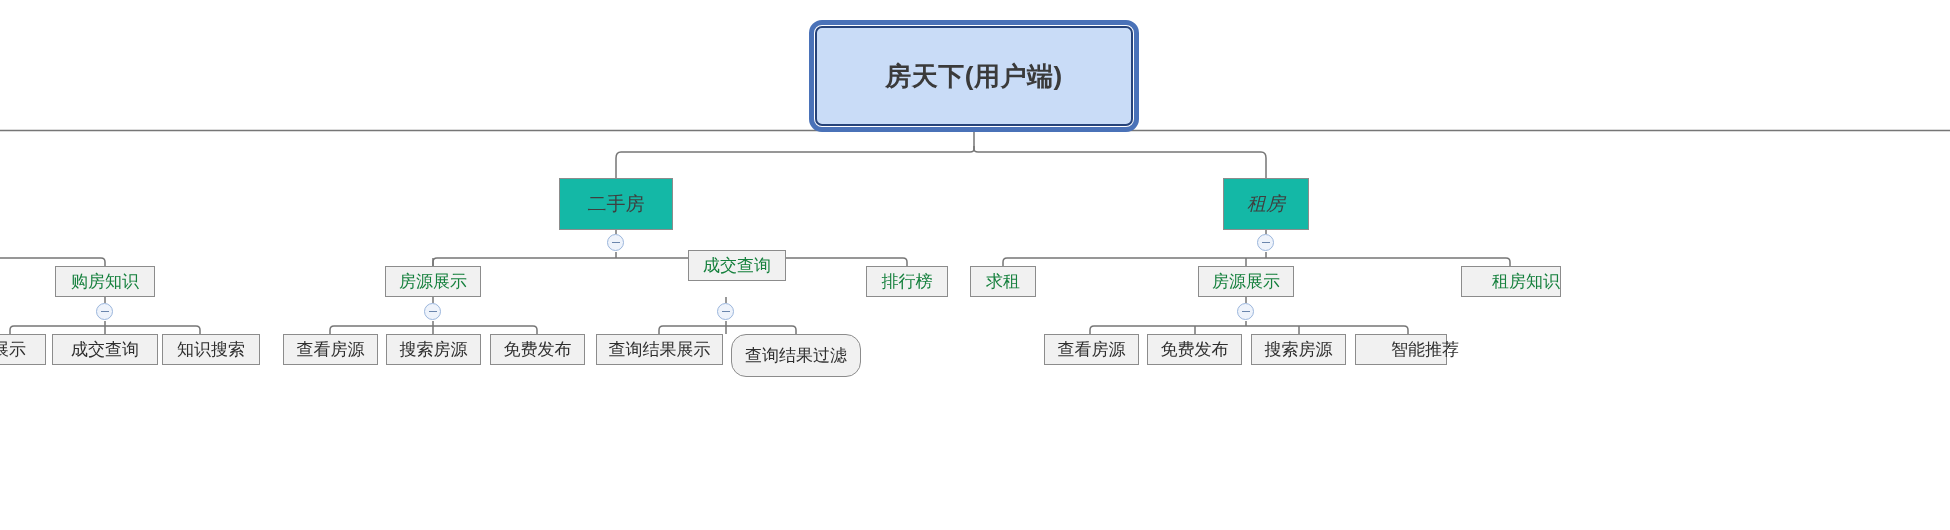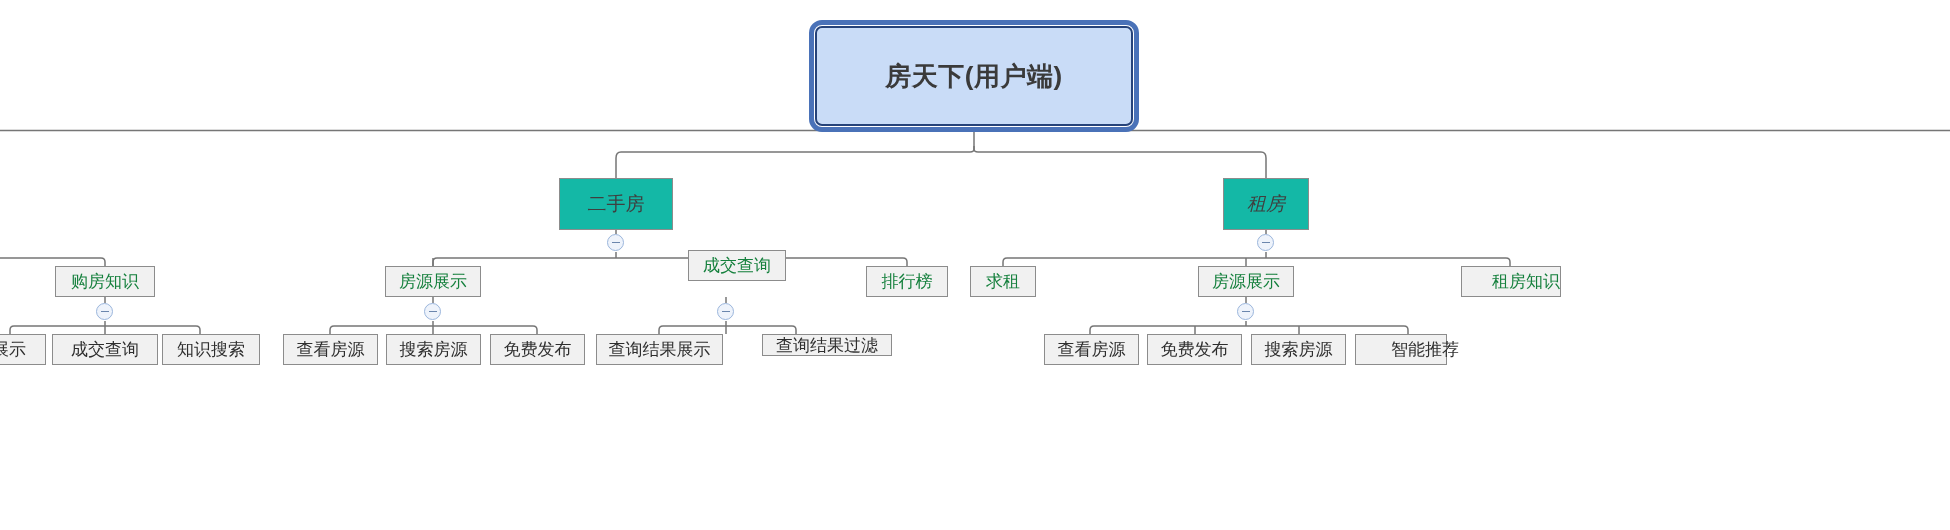--- a/index.html
+++ b/index.html
@@ -202,21 +202,21 @@
   <div class="node node-leaf" style="left:386px;top:334px;width:95px;height:31px;">
     <span>搜索房源</span>
   </div>
   <div class="node node-leaf" style="left:490px;top:334px;width:95px;height:31px;">
     <span>免费发布</span>
   </div>
 
   <div class="node node-leaf" style="left:596px;top:334px;width:127px;height:31px;">
     <span>查询结果展示</span>
   </div>
-  <div class="node node-leaf" style="left:762px;top:334px;width:130px;height:22px;">
+  <div class="node node-leaf" style="left:731px;top:334px;width:130px;height:43px;border-radius:15px;">
     <span>查询结果过滤</span>
   </div>
 
   <div class="node node-leaf" style="left:1044px;top:334px;width:95px;height:31px;">
     <span>查看房源</span>
   </div>
   <div class="node node-leaf" style="left:1147px;top:334px;width:95px;height:31px;">
     <span>免费发布</span>
   </div>
   <div class="node node-leaf" style="left:1251px;top:334px;width:95px;height:31px;">

